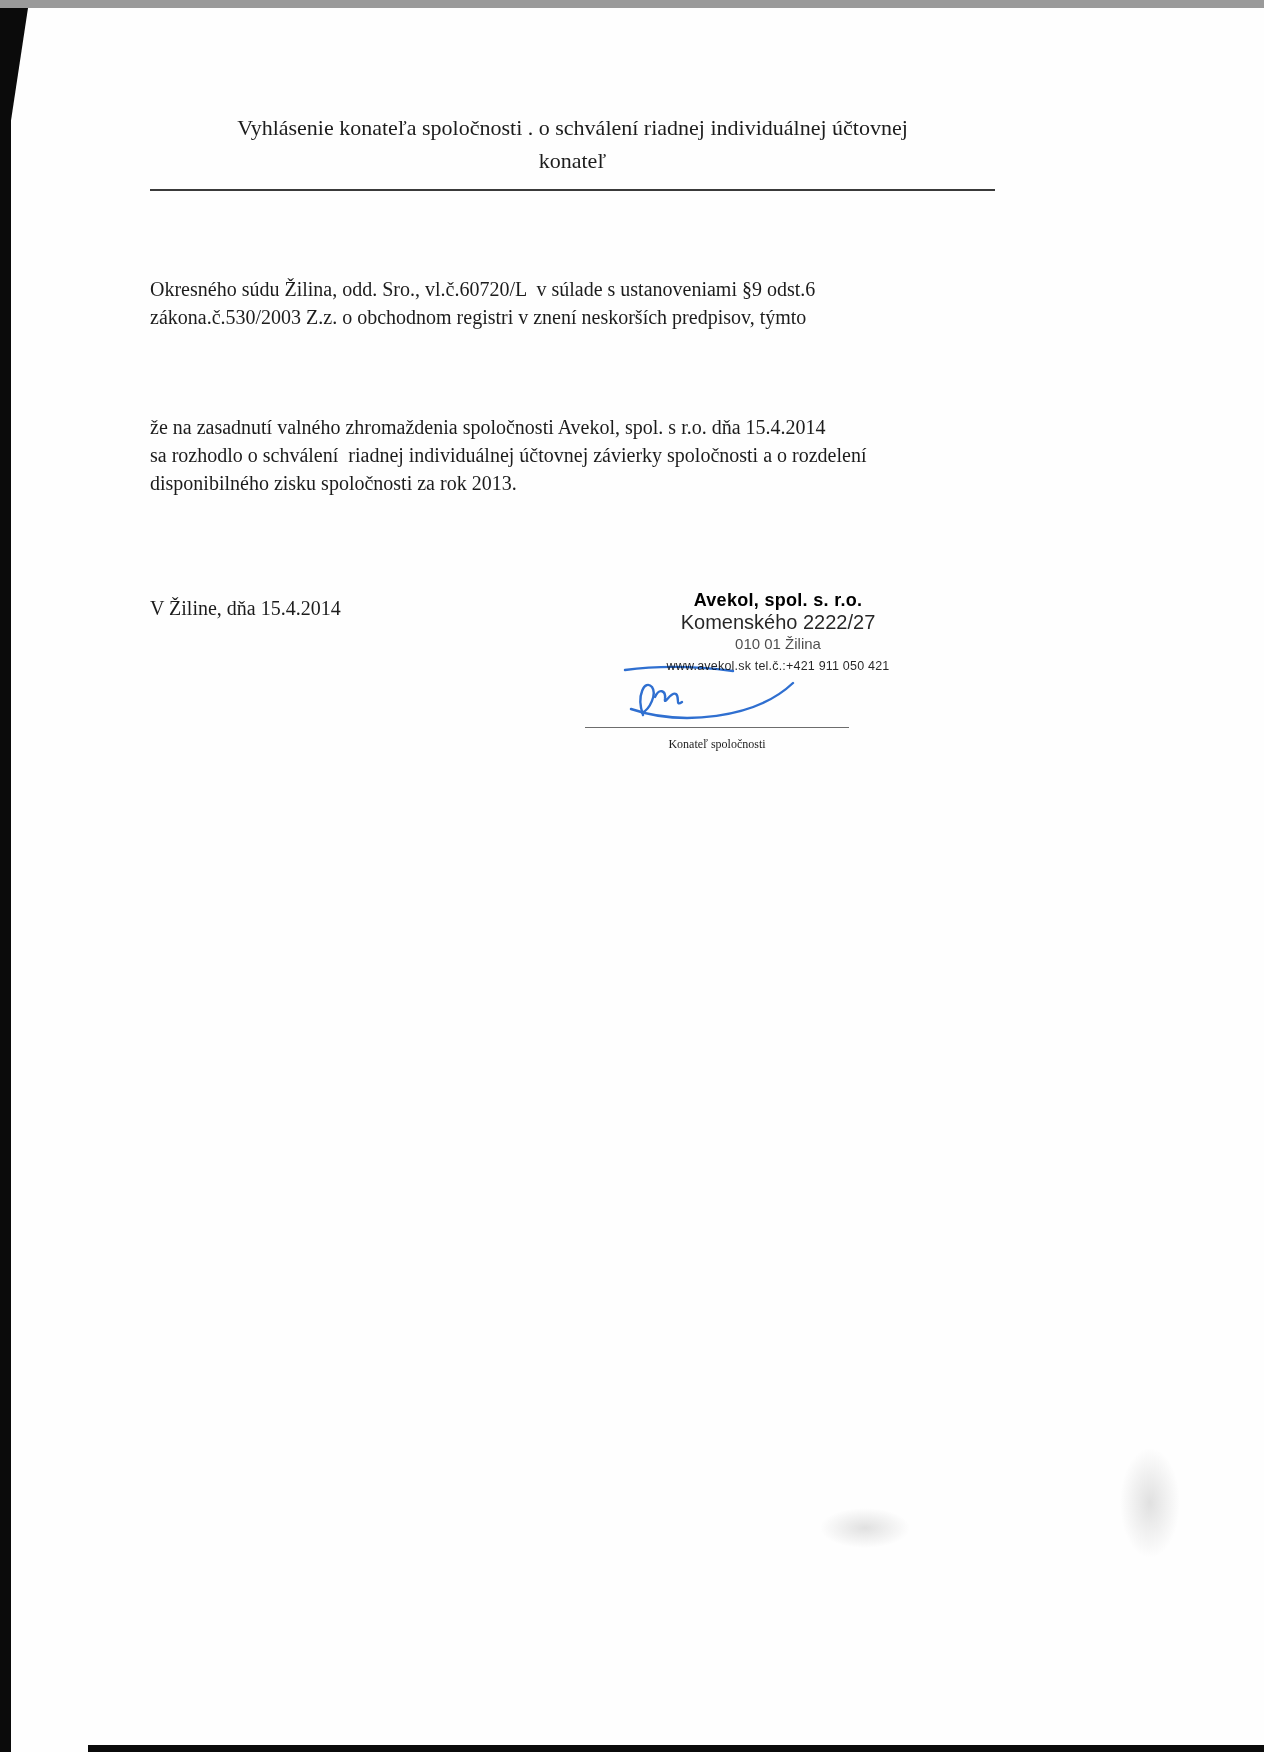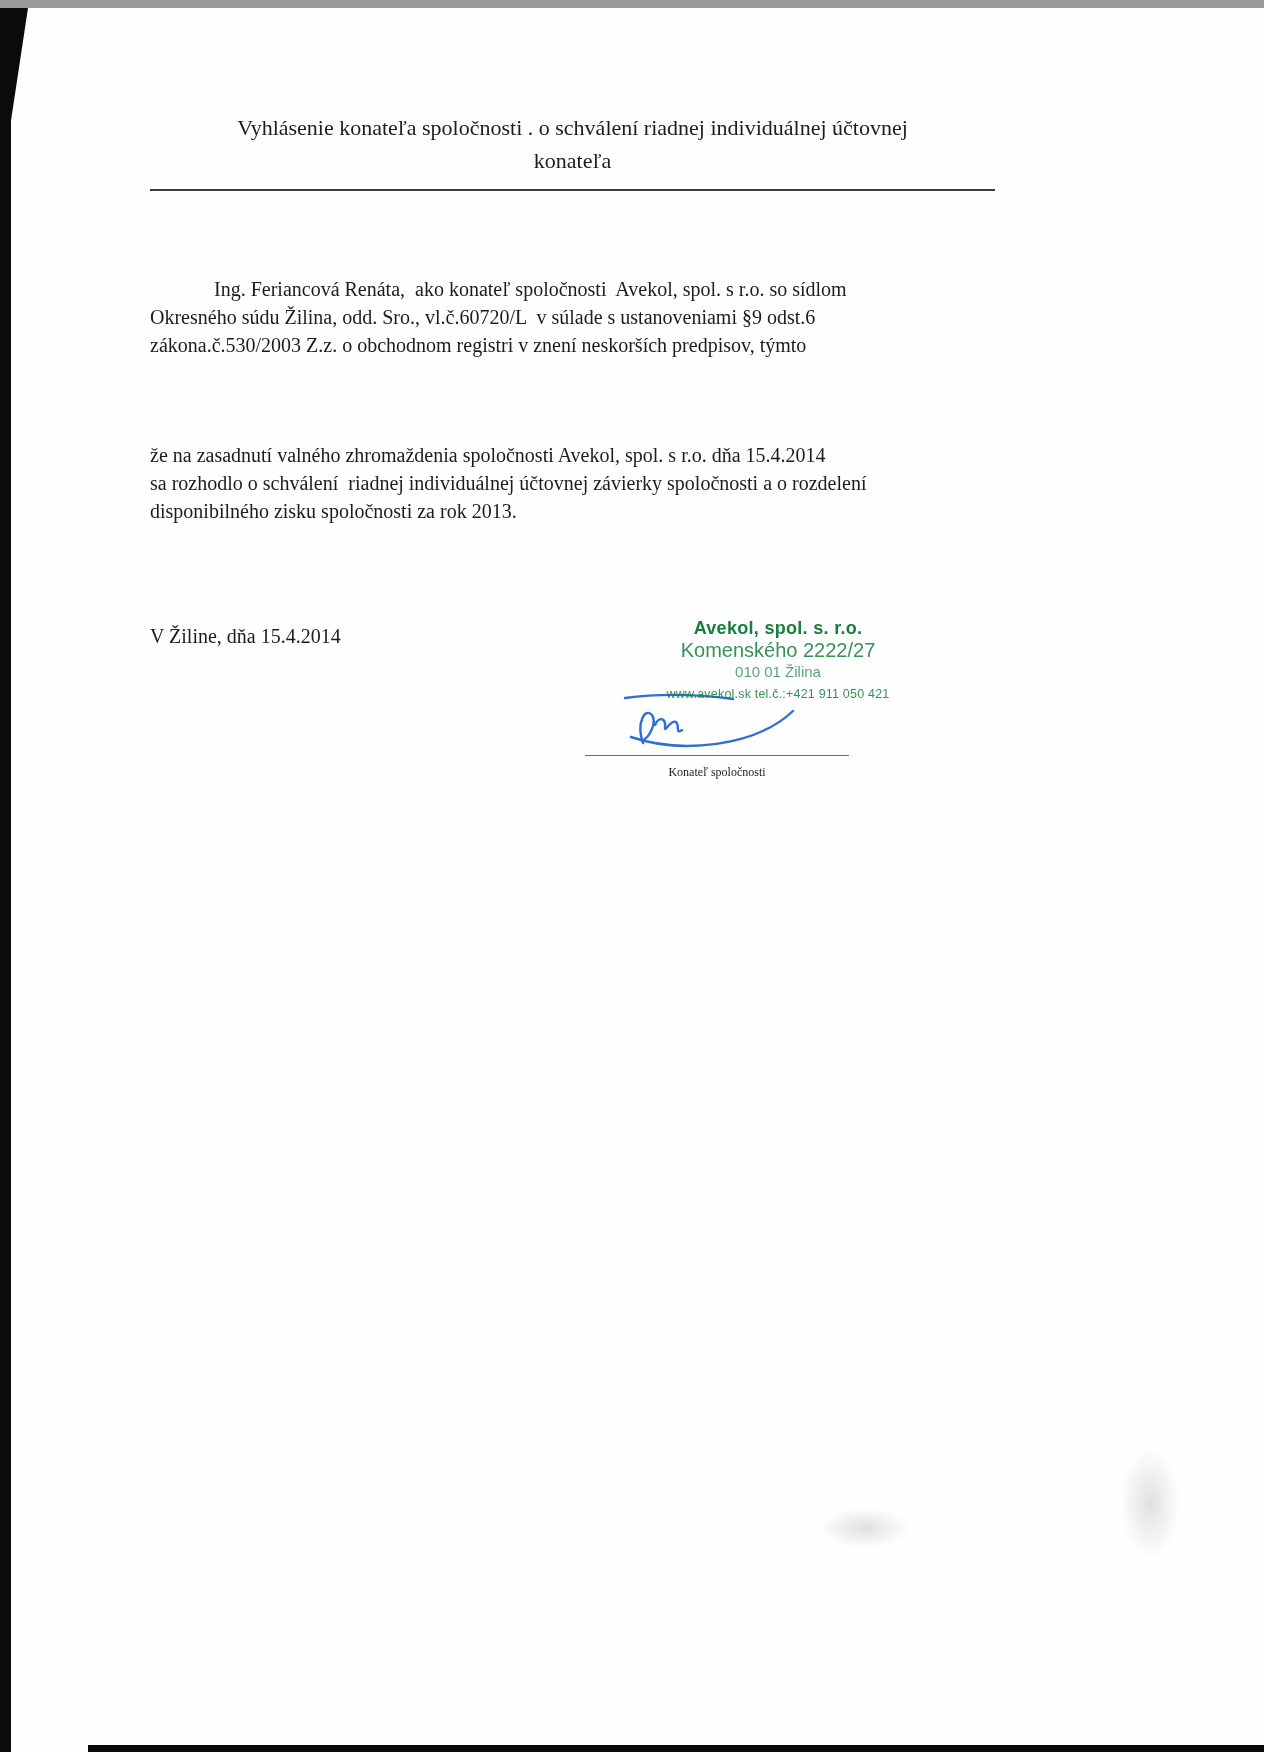--- a/index.html
+++ b/index.html
@@ -58,41 +58,40 @@
   <div class="edge-left"></div>
   <div class="edge-left-top"></div>
   <div class="edge-bottom"></div>
   <div class="smudge a"></div>
   <div class="smudge b"></div>
 
   <div class="content">
 
     <h1 class="title">
       <span>Vyhlásenie konateľa spoločnosti . o schválení riadnej individuálnej účtovnej</span><br>
-      <span>konateľa</span>
+      <span>konateľ</span>
     </h1>
 
     <div class="para">
-      <div class="line indent">Ing. Feriancová Renáta,  ako konateľ spoločnosti  Avekol, spol. s r.o. so sídlom</div>
       <div class="line">Okresného súdu Žilina, odd. Sro., vl.č.60720/L  v súlade s ustanoveniami §9 odst.6</div>
       <div class="line">zákona.č.530/2003 Z.z. o obchodnom registri v znení neskorších predpisov, týmto</div>
     </div>
 
 
     <div class="para para2">
       <div class="line">že na zasadnutí valného zhromaždenia spoločnosti Avekol, spol. s r.o. dňa 15.4.2014</div>
       <div class="line">sa rozhodlo o schválení  riadnej individuálnej účtovnej závierky spoločnosti a o rozdelení</div>
       <div class="line">disponibilného zisku spoločnosti za rok 2013.</div>
     </div>
 
     <div class="closing-row">
       <div class="place-date">V Žiline, dňa 15.4.2014</div>
 
       <div class="sign-block">
-        <div class="stamp" style="color:#15803d;">
+        <div class="stamp" style="color:#000000;">
           <div class="company">Avekol, spol. s. r.o.</div>
           <div class="addr1">Komenského 2222/27</div>
           <div class="addr2">010 01 Žilina</div>
           <div class="contact">www.avekol.sk  tel.č.:+421 911 050 421</div>
         </div>
 
         <div class="signature">
           <svg width="230" height="64" viewBox="0 0 230 64">
             <g stroke="#2f6fd0" fill="none" stroke-width="2.4" stroke-linecap="round">
               <path d="M2 7 C 32 3, 72 3, 110 8"></path>

